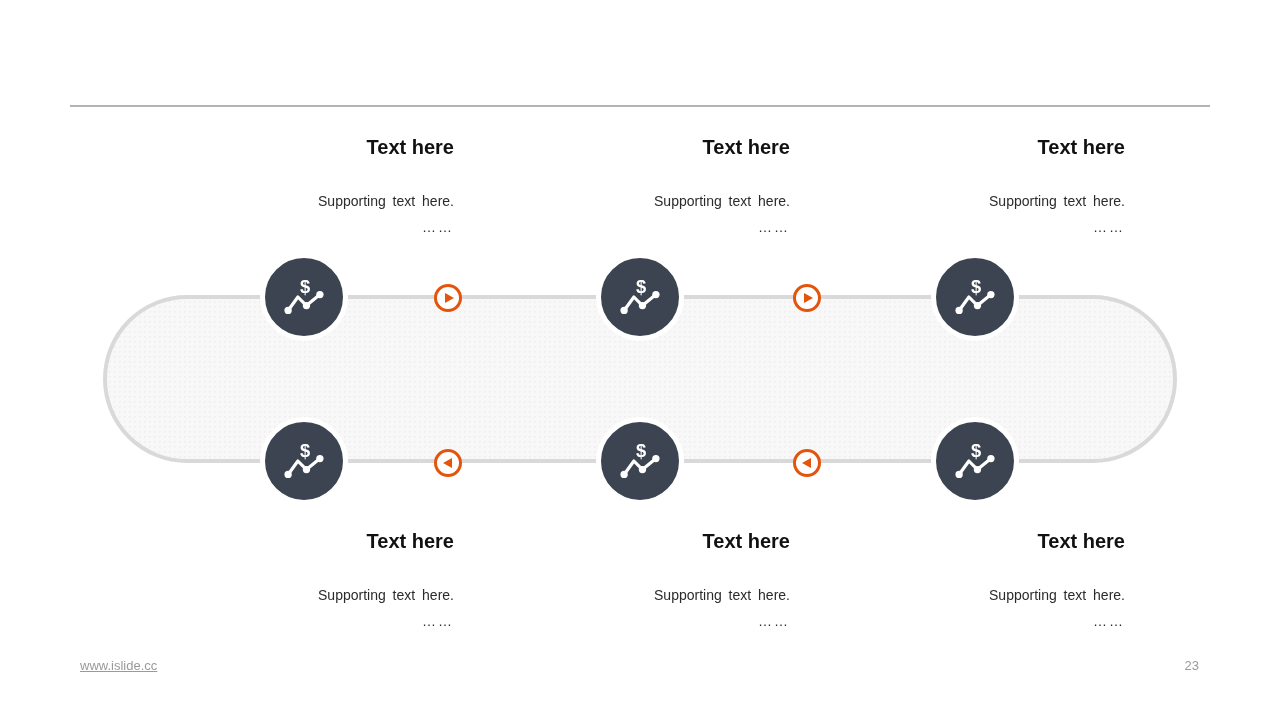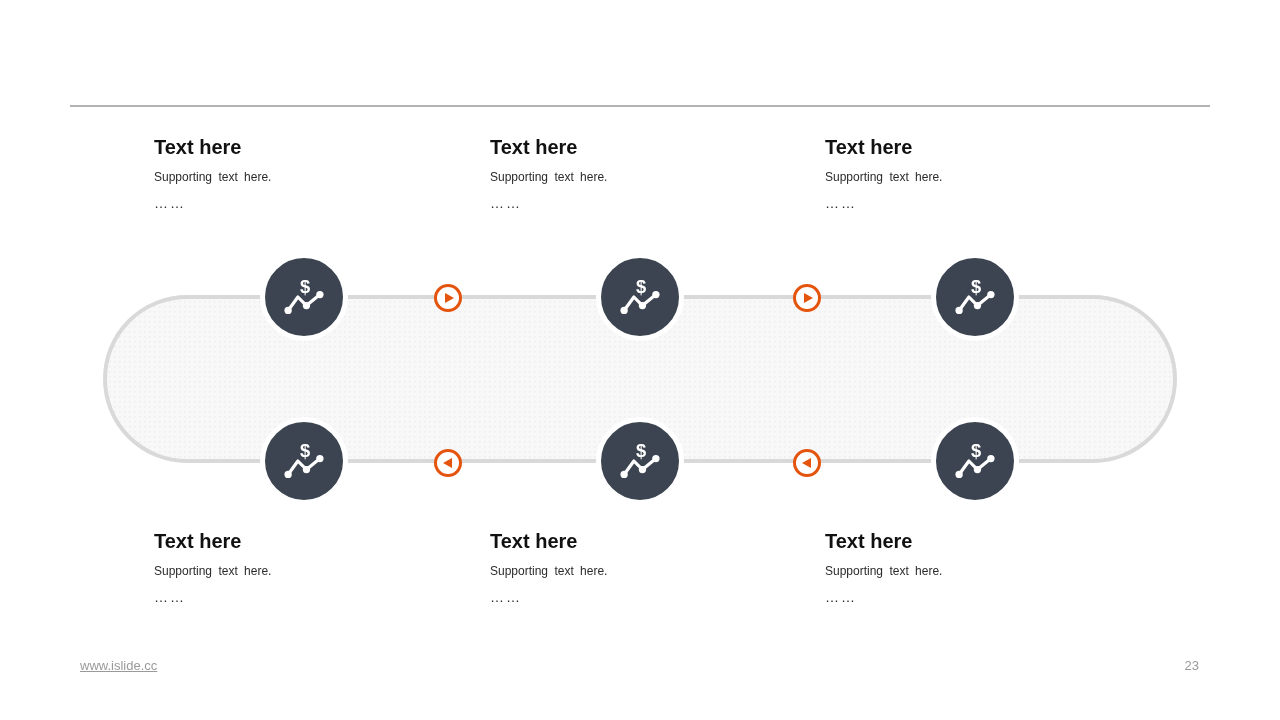--- a/index.html
+++ b/index.html
@@ -5,25 +5,25 @@
   html,body{margin:0;padding:0;background:#ffffff;}
   .slide{
     position:relative;width:1280px;height:720px;background:#ffffff;overflow:hidden;
     font-family:"Liberation Sans",sans-serif;
   }
   .divider{
     position:absolute;left:70px;top:105px;width:1140px;height:1.5px;
     background:var(--divider,#b3b3b3);
   }
   
-  .col{position:absolute;width:300px;text-align:left;}
+  .col{position:absolute;width:300px;text-align:right;}
   .col.toprow{top:134px;}
   .col.bottomrow{top:528px;}
   .item-title{font-size:20px;font-weight:bold;color:#111111;line-height:26px;}
-  .item-supporting{font-size:12px;color:#2b2b2b;line-height:18px;margin-top:8px;word-spacing:3px;}
+  .item-supporting{font-size:14px;color:#2b2b2b;line-height:18px;margin-top:32px;word-spacing:3px;}
   .item-ellipsis{font-size:14px;color:#2b2b2b;line-height:18px;margin-top:8px;letter-spacing:2px;}
   
   .track{
     position:absolute;left:103px;top:295px;width:1074px;height:168px;box-sizing:border-box;
     border:4px solid var(--track-border,#d9d9d9);
     border-radius:84px;
     background-color:var(--track-fill,#f8f8f8);
     background-image:radial-gradient(#efefef 1px, transparent 1px);
     background-size:5px 5px;
     z-index:1;

